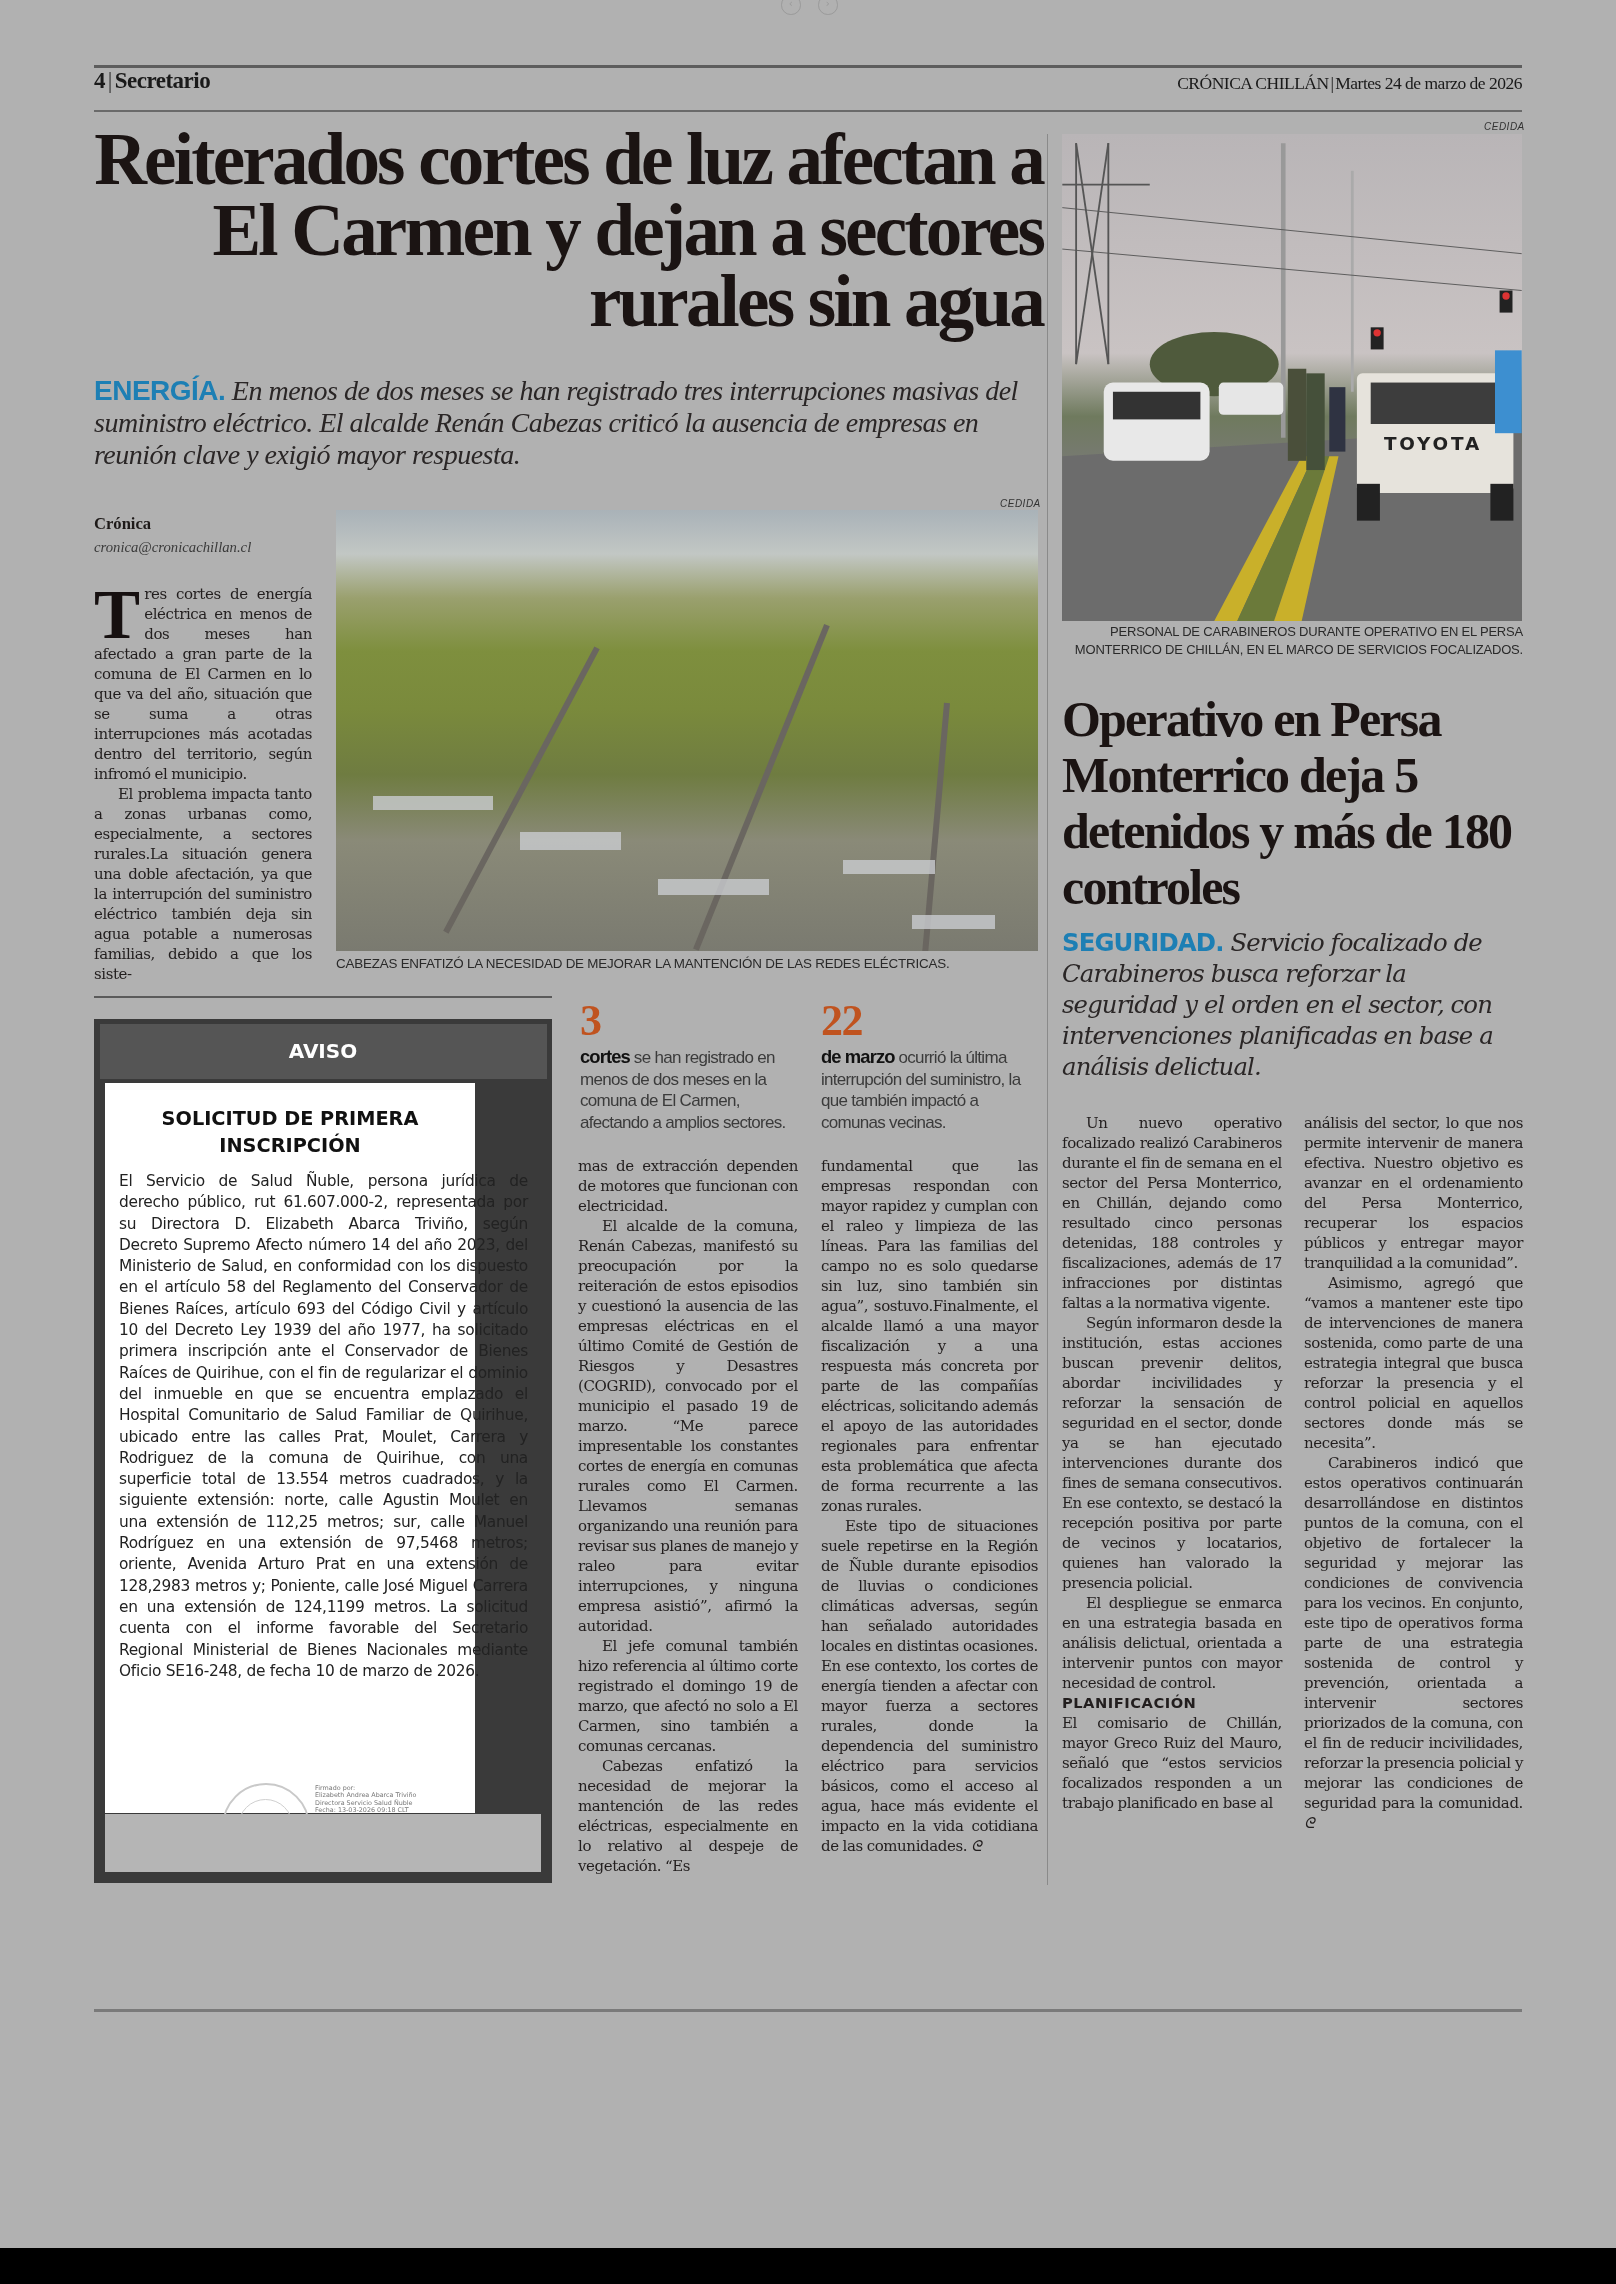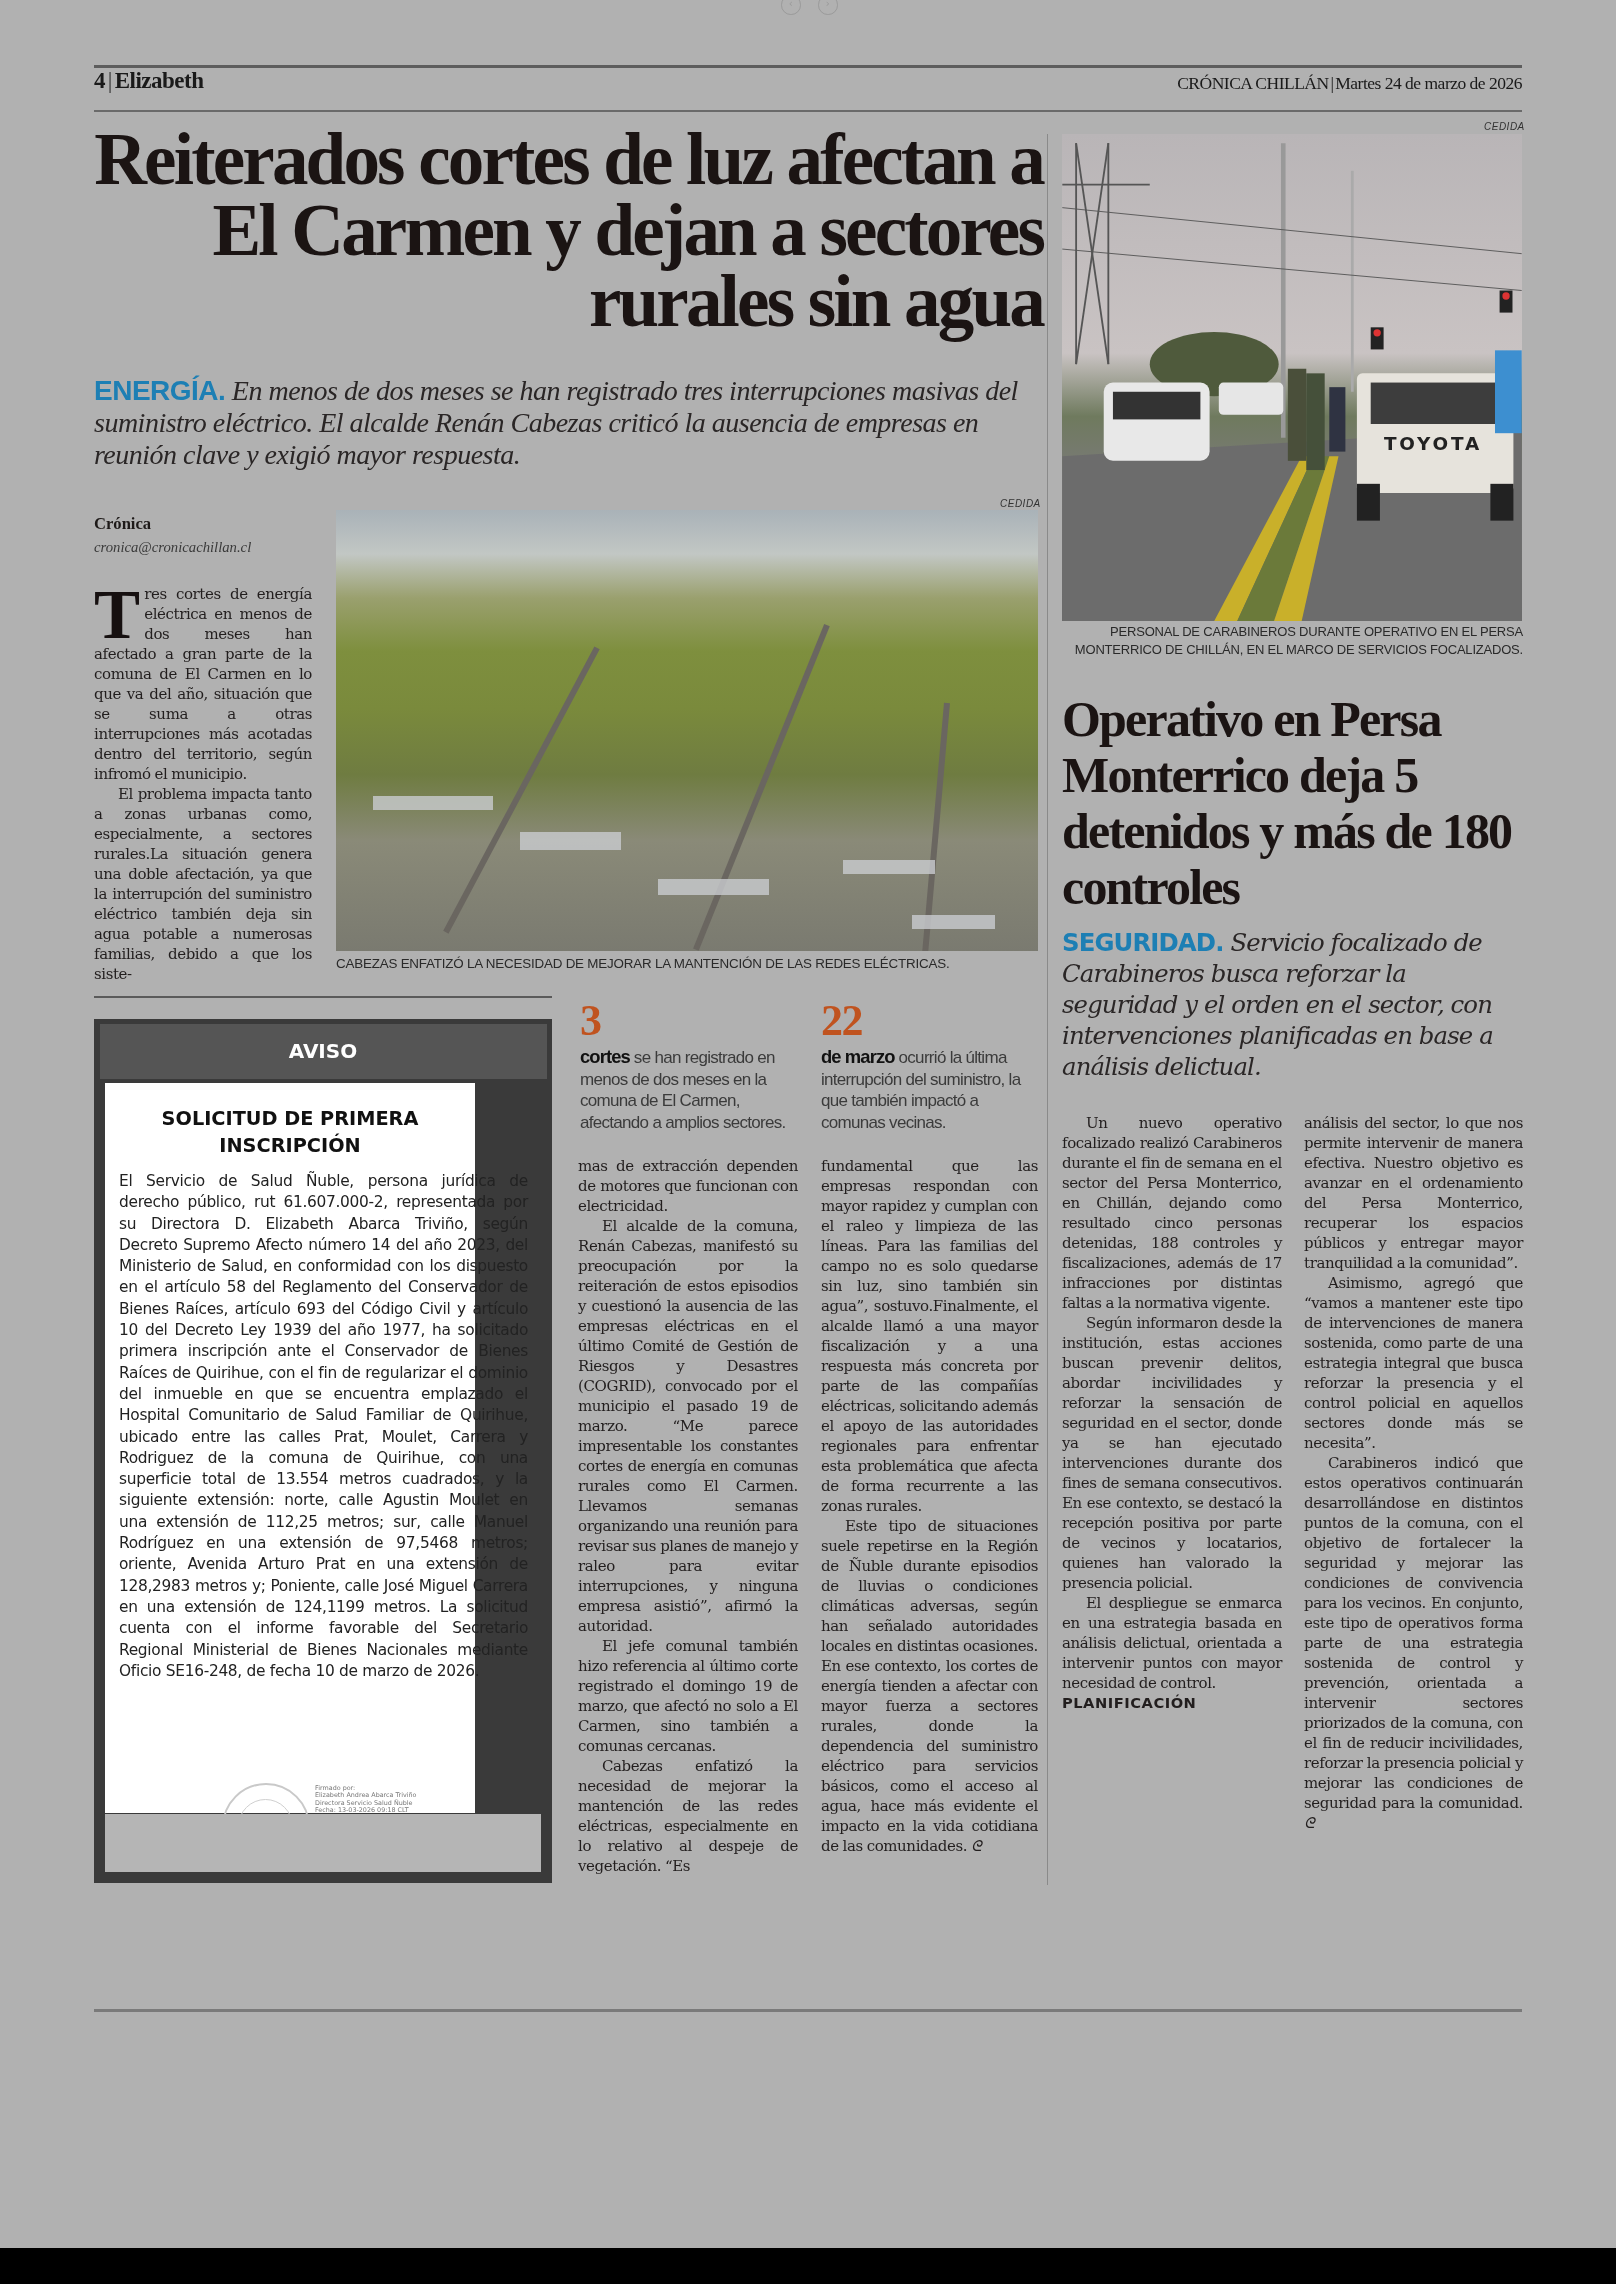--- a/index.html
+++ b/index.html
@@ -78,21 +78,21 @@
   .roof { position:absolute; background:#c9ccd0; opacity:0.8; }
 </style>
 </head>
 <body>
 
 <div class="navbtn" style="left:781px;"><span>‹</span></div>
 <div class="navbtn" style="left:818px;"><span>›</span></div>
 
 <div class="abs rule-top"></div>
 <div class="abs folio">
-  <span>4</span><span class="bar">|</span><span>Elizabeth</span>
+  <span>4</span><span class="bar">|</span><span>Secretario</span>
 </div>
 <div class="abs masthead">
   <span>CRÓNICA CHILLÁN</span><span class="bar">|</span><span>Martes 24 de marzo de 2026</span>
 </div>
 <div class="abs rule-head"></div>
 
 <div class="abs vdiv"></div>
 
 <h1 class="abs h1" style="margin:0;">Reiterados cortes de luz afectan a El Carmen y dejan a sectores rurales sin agua</h1>
 <div class="abs deck">
@@ -206,20 +206,21 @@
 <h2 class="abs h2" style="margin:0;">Operativo en Persa Monterrico deja 5 detenidos y más de 180 controles</h2>
 <div class="abs deck2">
   <span class="kicker2">SEGURIDAD.</span><span> Servicio focalizado de Carabineros busca reforzar la seguridad y el orden en el sector, con intervenciones planificadas en base a análisis delictual.</span>
 </div>
 
 <div class="col" style="left:1062px; top:1113px; width:220px;">
   <p>Un nuevo operativo focalizado realizó Carabineros durante el fin de semana en el sector del Persa Monterrico, en Chillán, dejando como resultado cinco personas detenidas, 188 controles y fiscalizaciones, además de 17 infracciones por distintas faltas a la normativa vigente.</p>
   <p>Según informaron desde la institución, estas acciones buscan prevenir delitos, abordar incivilidades y reforzar la sensación de seguridad en el sector, donde ya se han ejecutado intervenciones durante dos fines de semana consecutivos. En ese contexto, se destacó la recepción positiva por parte de vecinos y locatarios, quienes han valorado la presencia policial.</p>
   <p>El despliegue se enmarca en una estrategia basada en análisis delictual, orientada a intervenir puntos con mayor necesidad de control.</p>
   <p class="subhead">PLANIFICACIÓN</p>
+  <p class="noind">El comisario de Chillán, mayor Greco Ruiz del Mauro, señaló que “estos servicios focalizados responden a un trabajo planificado en base al</p>
 </div>
 
 <div class="col" style="left:1304px; top:1113px; width:219px;">
   <p class="noind">análisis del sector, lo que nos permite intervenir de manera efectiva. Nuestro objetivo es avanzar en el ordenamiento del Persa Monterrico, recuperar los espacios públicos y entregar mayor tranquilidad a la comunidad”.</p>
   <p>Asimismo, agregó que “vamos a mantener este tipo de intervenciones de manera sostenida, como parte de una estrategia integral que busca reforzar la presencia y el control policial en aquellos sectores donde más se necesita”.</p>
   <p><span>Carabineros indicó que estos operativos continuarán desarrollándose en distintos puntos de la comuna, con el objetivo de fortalecer la seguridad y mejorar las condiciones de convivencia para los vecinos. En conjunto, este tipo de operativos forma parte de una estrategia sostenida de control y prevención, orientada a intervenir sectores priorizados de la comuna, con el fin de reducir incivilidades, reforzar la presencia policial y mejorar las condiciones de seguridad para la comunidad.</span> <span class="endmark">ᘓ</span></p>
 </div>
 
 <div class="abs rule-bottom"></div>
 <div class="abs blackbar"></div>

